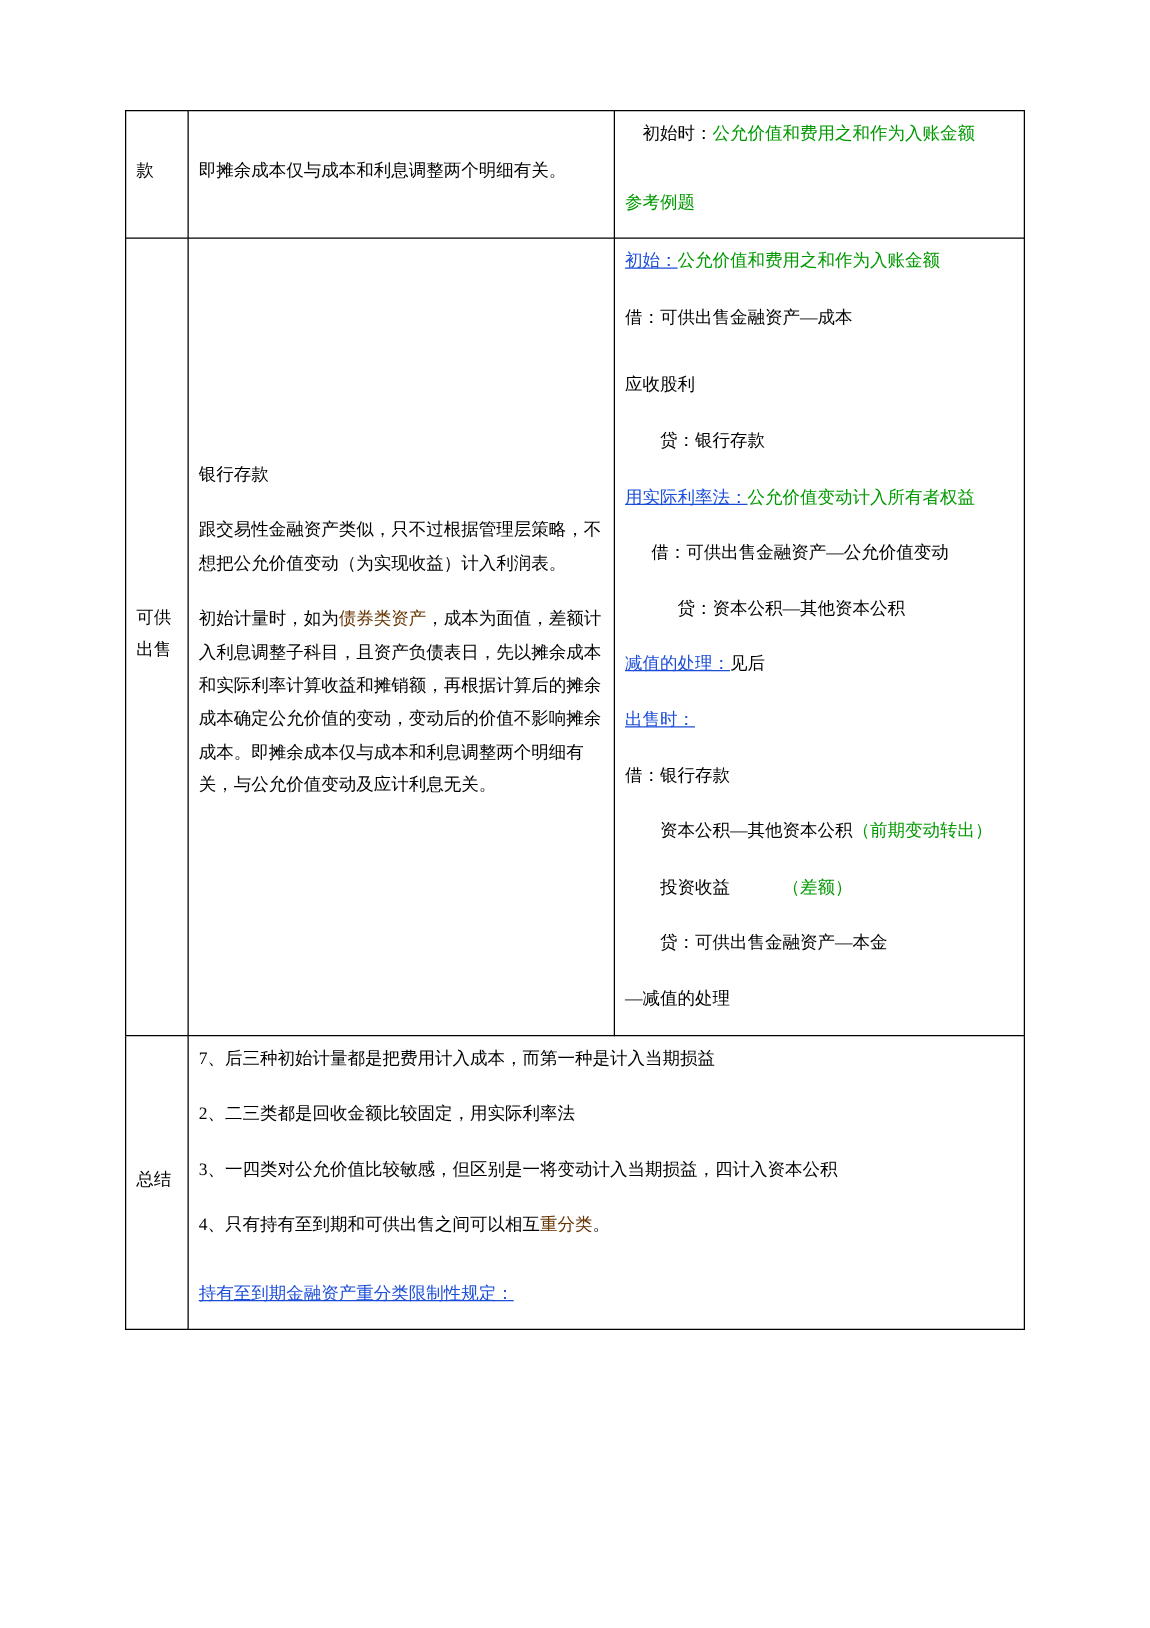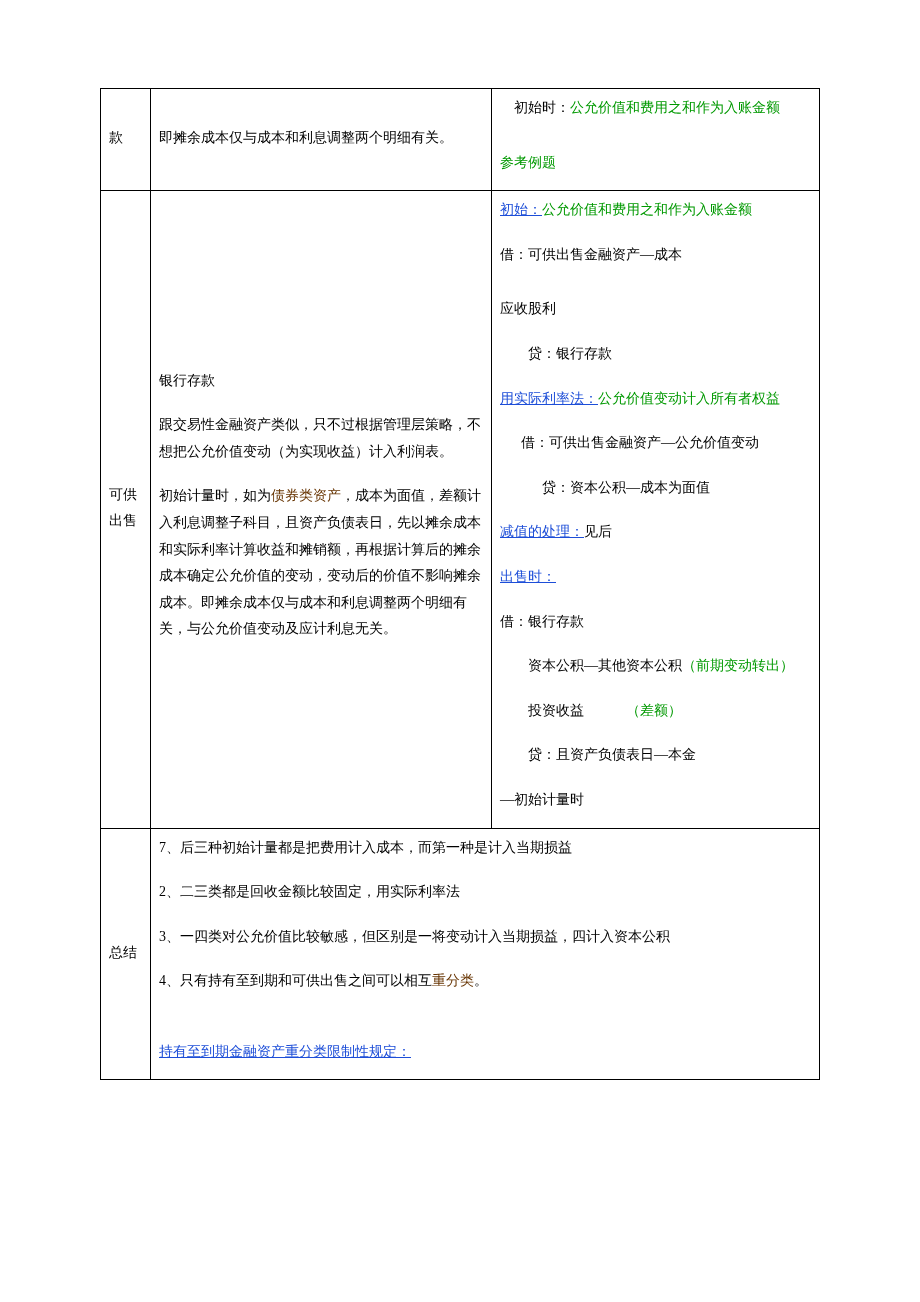--- a/index.html
+++ b/index.html
@@ -69,37 +69,37 @@
       <p>跟交易性金融资产类似，只不过根据管理层策略，不想把公允价值变动（为实现收益）计入利润表。</p>
       <p><span>初始计量时，如为</span><span class="redbrown">债券类资产</span><span>，成本为面值，差额计入利息调整子科目，且资产负债表日，先以摊余成本和实际利率计算收益和摊销额，再根据计算后的摊余成本确定公允价值的变动，变动后的价值不影响摊余成本。即摊余成本仅与成本和利息调整两个明细有关，与公允价值变动及应计利息无关。</span></p>
     </td>
     <td>
       <p><span class="redlink">初始：</span><span class="green">公允价值和费用之和作为入账金额</span></p>
       <p>借：可供出售金融资产—成本</p>
       <p style="margin-top:28px">应收股利</p>
       <p class="indent1">贷：银行存款</p>
       <p><span class="redlink">用实际利率法：</span><span class="green">公允价值变动计入所有者权益</span></p>
       <p class="indent2">借：可供出售金融资产—公允价值变动</p>
-      <p class="indent3">贷：资本公积—成本为面值</p>
+      <p class="indent3">贷：资本公积—其他资本公积</p>
       <p><span class="redlink">减值的处理：</span><span>见后</span></p>
       <p><span class="redlink">出售时：</span></p>
       <p>借：银行存款</p>
       <p class="indent1"><span>资本公积—其他资本公积</span><span class="green">（前期变动转出）</span></p>
       <p class="indent1"><span>投资收益</span>　　　<span class="green">（差额）</span></p>
-      <p class="indent1">贷：且资产负债表日—本金</p>
-      <p>—初始计量时</p>
+      <p class="indent1">贷：可供出售金融资产—本金</p>
+      <p>—减值的处理</p>
     </td>
   </tr>
 
   <tr>
     <td>总结</td>
     <td colspan="2">
       <p>7、后三种初始计量都是把费用计入成本，而第一种是计入当期损益</p>
       <p>2、二三类都是回收金额比较固定，用实际利率法</p>
       <p>3、一四类对公允价值比较敏感，但区别是一将变动计入当期损益，四计入资本公积</p>
-      <p style="margin-bottom:44px"><span>4、只有持有至到期和可供出售之间可以相互</span><span class="redbrown">重分类</span><span>。</span></p>
+      <p style="margin-bottom:28px"><span>4、只有持有至到期和可供出售之间可以相互</span><span class="redbrown">重分类</span><span>。</span></p>
       <p><span class="redlink">持有至到期金融资产重分类限制性规定：</span></p>
     </td>
   </tr>
 
 </tbody>
     </table>
 </div>
 
 </body></html>

